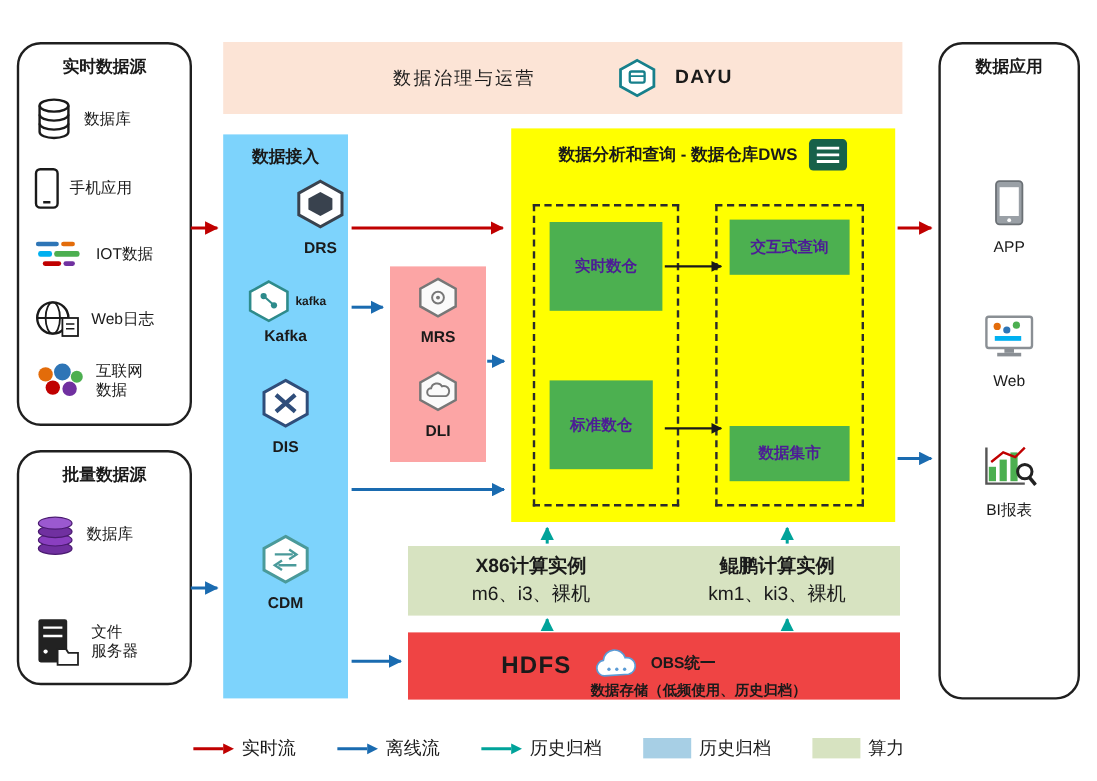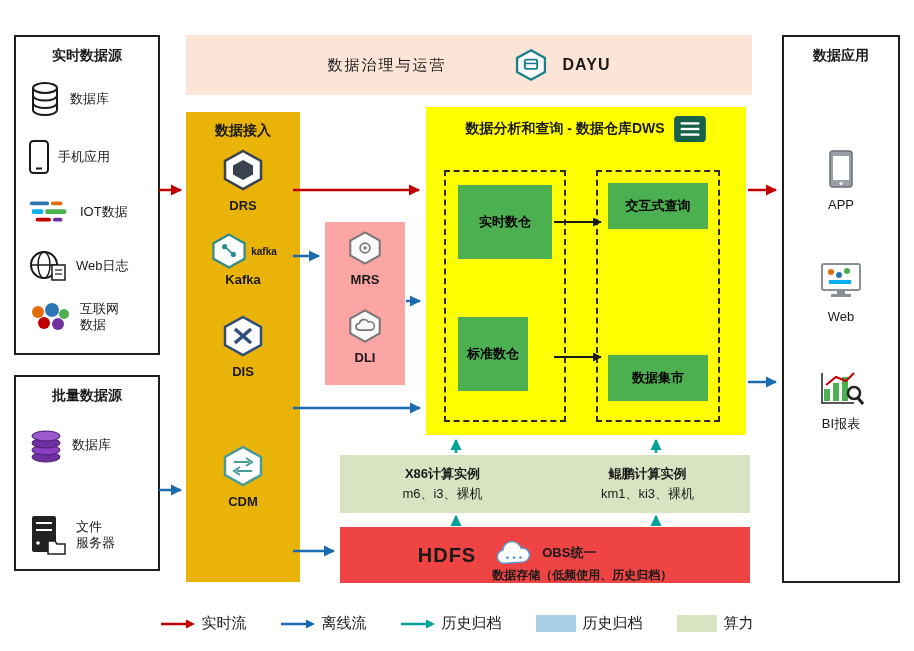--- a/index.html
+++ b/index.html
@@ -2,21 +2,21 @@
 <html><head>
 <meta charset="utf-8">
 <style>
   * { box-sizing: border-box; }
   html,body { margin:0; padding:0; background:#fff; }
   .stage {
     position:relative; width:914px; height:651px; background:#fff;
     font-family:"Liberation Sans","DejaVu Sans",sans-serif; color:#1a1a1a; overflow:hidden;
   }
   .abs { position:absolute; }
-  .outline { border:2px solid #1f1f1f; border-radius:0; background:#fff; }
+  .outline { border:2px solid #1f1f1f; border-radius:20px; background:#fff; }
 
   
   .banner { left:186px; top:35px; width:566px; height:60px; background:#fce4d6;
             display:flex; align-items:center; justify-content:center; gap:14px; }
   .banner-title { font-weight:normal; font-size:15px; letter-spacing:2px; margin-right:52px; }
   .dayu-label { font-weight:bold; font-size:16px; letter-spacing:1px; }
 
   
   .src-box   { left:14px;  top:35px;  width:146px; height:320px; }
   .batch-box { left:14px;  top:375px; width:146px; height:196px; }
@@ -24,50 +24,50 @@
   .box-title { position:absolute; top:10px; left:0; width:100%; text-align:center;
                font-weight:bold; font-size:14px; }
   .row { position:absolute; left:12px; right:4px; height:40px; display:flex; align-items:center; gap:8px; }
   .row svg { flex-shrink:0; }
   .lbl { font-size:13px; line-height:1.25; white-space:pre-line; }
 
   .r1 { top:42px; }  .r2 { top:100px; } .r3 { top:155px; } .r4 { top:209px; } .r5 { top:260px; }
   .b1 { top:48px; }  .b2 { top:132px; height:52px; }
 
   
-  .ingest { left:186px; top:112px; width:114px; height:470px; background:#eab308; }
+  .ingest { left:186px; top:112px; width:104px; height:470px; background:#7dd3fc; }
   .svc { position:absolute; left:0; width:100%; text-align:center; }
-  .svc-drs { top:36px; } .svc-kafka { top:120px; } .svc-dis { top:202px; } .svc-cdm { top:332px; }
+  .svc-drs { top:36px;margin-left:29px; } .svc-kafka { top:120px; } .svc-dis { top:202px; } .svc-cdm { top:332px; }
   .slbl { font-weight:bold; font-size:13px; margin-top:2px; }
   .kafka-row { display:flex; align-items:center; justify-content:center; gap:2px; }
   .kafka-logo { font-weight:bold; font-size:10px; }
 
   
   .grayb { left:325px; top:222px; width:80px; height:163px; background:#fca5a5; }
   .proc-mrs { top:8px; } .proc-dli { top:86px; }
 
   
   .dws { left:426px; top:107px; width:320px; height:328px; background:#ffff00;padding-left:29px; }
   .dws-title { position:absolute; top:8px; left:0; width:100%; display:flex; align-items:center;
                justify-content:center; gap:8px; font-weight:bold; font-size:14px; }
   .dashed { position:absolute; border:2px dashed #2b2b2b; }
   .dgl { left:18px;  top:63px; width:122px; height:252px; }
   .dgr { left:170px; top:63px; width:124px; height:252px; }
   .gbox { position:absolute; background:#4cb050; display:flex; align-items:center;
-          justify-content:center; font-weight:bold; font-size:13px; color:#000000; }
+          justify-content:center; font-weight:bold; font-size:13px; color:#4c1d95; }
   .g-rt  { left:32px;  top:78px;  width:94px;  height:74px;font-family:Liberation Serif, serif; }
-  .g-std { left:32px;  top:210px; width:70px;  height:74px; }
+  .g-std { left:32px;  top:210px; width:86px;  height:74px; }
   .g-q1  { left:182px; top:76px;  width:100px; height:46px; }
   .g-q2  { left:182px; top:163px; width:100px; height:46px; }
   .g-q3  { left:182px; top:248px; width:100px; height:46px; }
 
   
   .compute { left:340px; top:455px; width:410px; height:58px; background:#d7e3c1; display:flex; }
   .chalf { flex:1; display:flex; flex-direction:column; align-items:center; justify-content:center;
-           gap:2px; font-size:13px; }
+           gap:2px; font-size:16px; }
   .ct { font-weight:bold; }
 
   
   .hdfs { left:340px; top:527px; width:410px; height:56px; background:#ef4444;
           display:flex; align-items:center; justify-content:center; gap:16px; }
   .hdfs-label { font-weight:bold; font-size:20px; letter-spacing:1px; }
   .obs-block { display:flex; flex-direction:column; align-items:flex-start;margin-top:12px; }
   .obs-row1 { display:flex; align-items:center; gap:6px; font-weight:bold; font-size:13px; }
   .obs-line2 { font-weight:bold; font-size:12px; }
 

